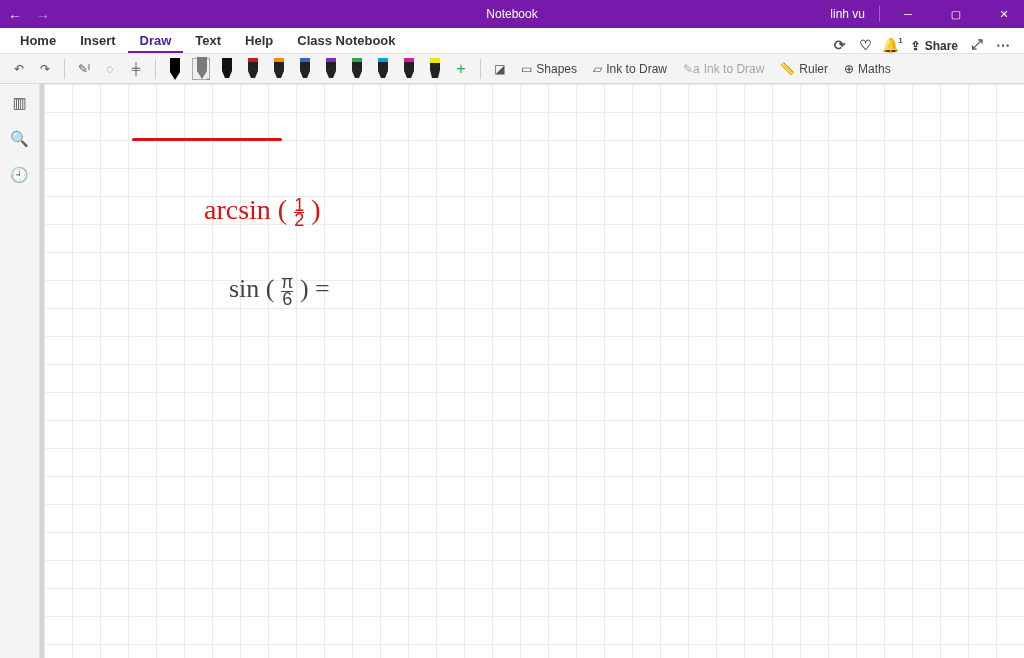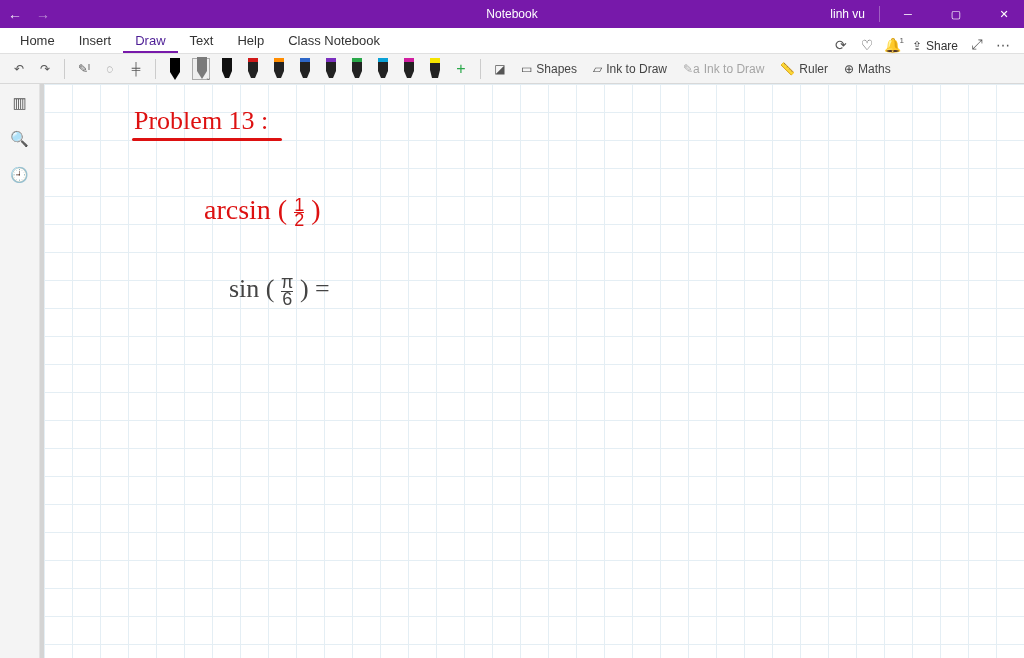--- a/index.html
+++ b/index.html
@@ -23,20 +23,21 @@
 
   .menubar {
     height: 26px;
     background: #fff;
     display: flex;
     align-items: flex-end;
     padding: 0 8px;
     font-size: 13px;
     color: #333;
     border-bottom: 1px solid #e0e0e0;
+    font-weight: bold;
   }
   .menubar .tab { padding: 4px 12px 5px; cursor: pointer; }
   .menubar .tab.active { color: #4c1d95; border-bottom: 2px solid #7719AA; padding-bottom: 3px; }
   .menubar .spacer { flex: 1; }
   .menubar .icon-btn { width: 26px; display: flex; justify-content: center; align-items: center; color: #555; font-size: 14px; position: relative; }
   .menubar .share { display: flex; align-items: center; gap: 4px; font-size: 12px; padding: 0 6px; }
   .bell-badge { position:absolute; top:-1px; right:2px; font-size:8px; }
 
   .toolbar {
     height: 30px;
@@ -229,21 +230,20 @@
   </div>
 </div>
 
 <div class="content-area">
   <div class="sidebar">
     <div class="sb-ico">▥</div>
     <div class="sb-ico">🔍</div>
     <div class="sb-ico">🕘</div>
   </div>
   <div class="canvas">
-    <div class="hand-red" style="left:90px; top:22px; font-size:26px; font-weight:500;">Problem 13 :</div>
     <div class="underline" style="left:88px; top:54px; width:150px;"></div>
 
     <div class="hand-red" style="left:160px; top:110px; font-size:28px;">
       arcsin ( <span style="display:inline-block; vertical-align:middle; font-size:18px; line-height:0.8; text-align:center;"><span style="display:block;border-bottom:1.5px solid #d11;">1</span><span style="display:block;">2</span></span> )
     </div>
 
     <div class="hand-gray" style="left:185px; top:190px; font-size:26px;">
       sin ( <span style="display:inline-block; vertical-align:middle; font-size:18px; line-height:0.85; text-align:center;"><span style="display:block;border-bottom:1.5px solid #444;">π</span><span style="display:block;">6</span></span> ) =
     </div>
   </div>

